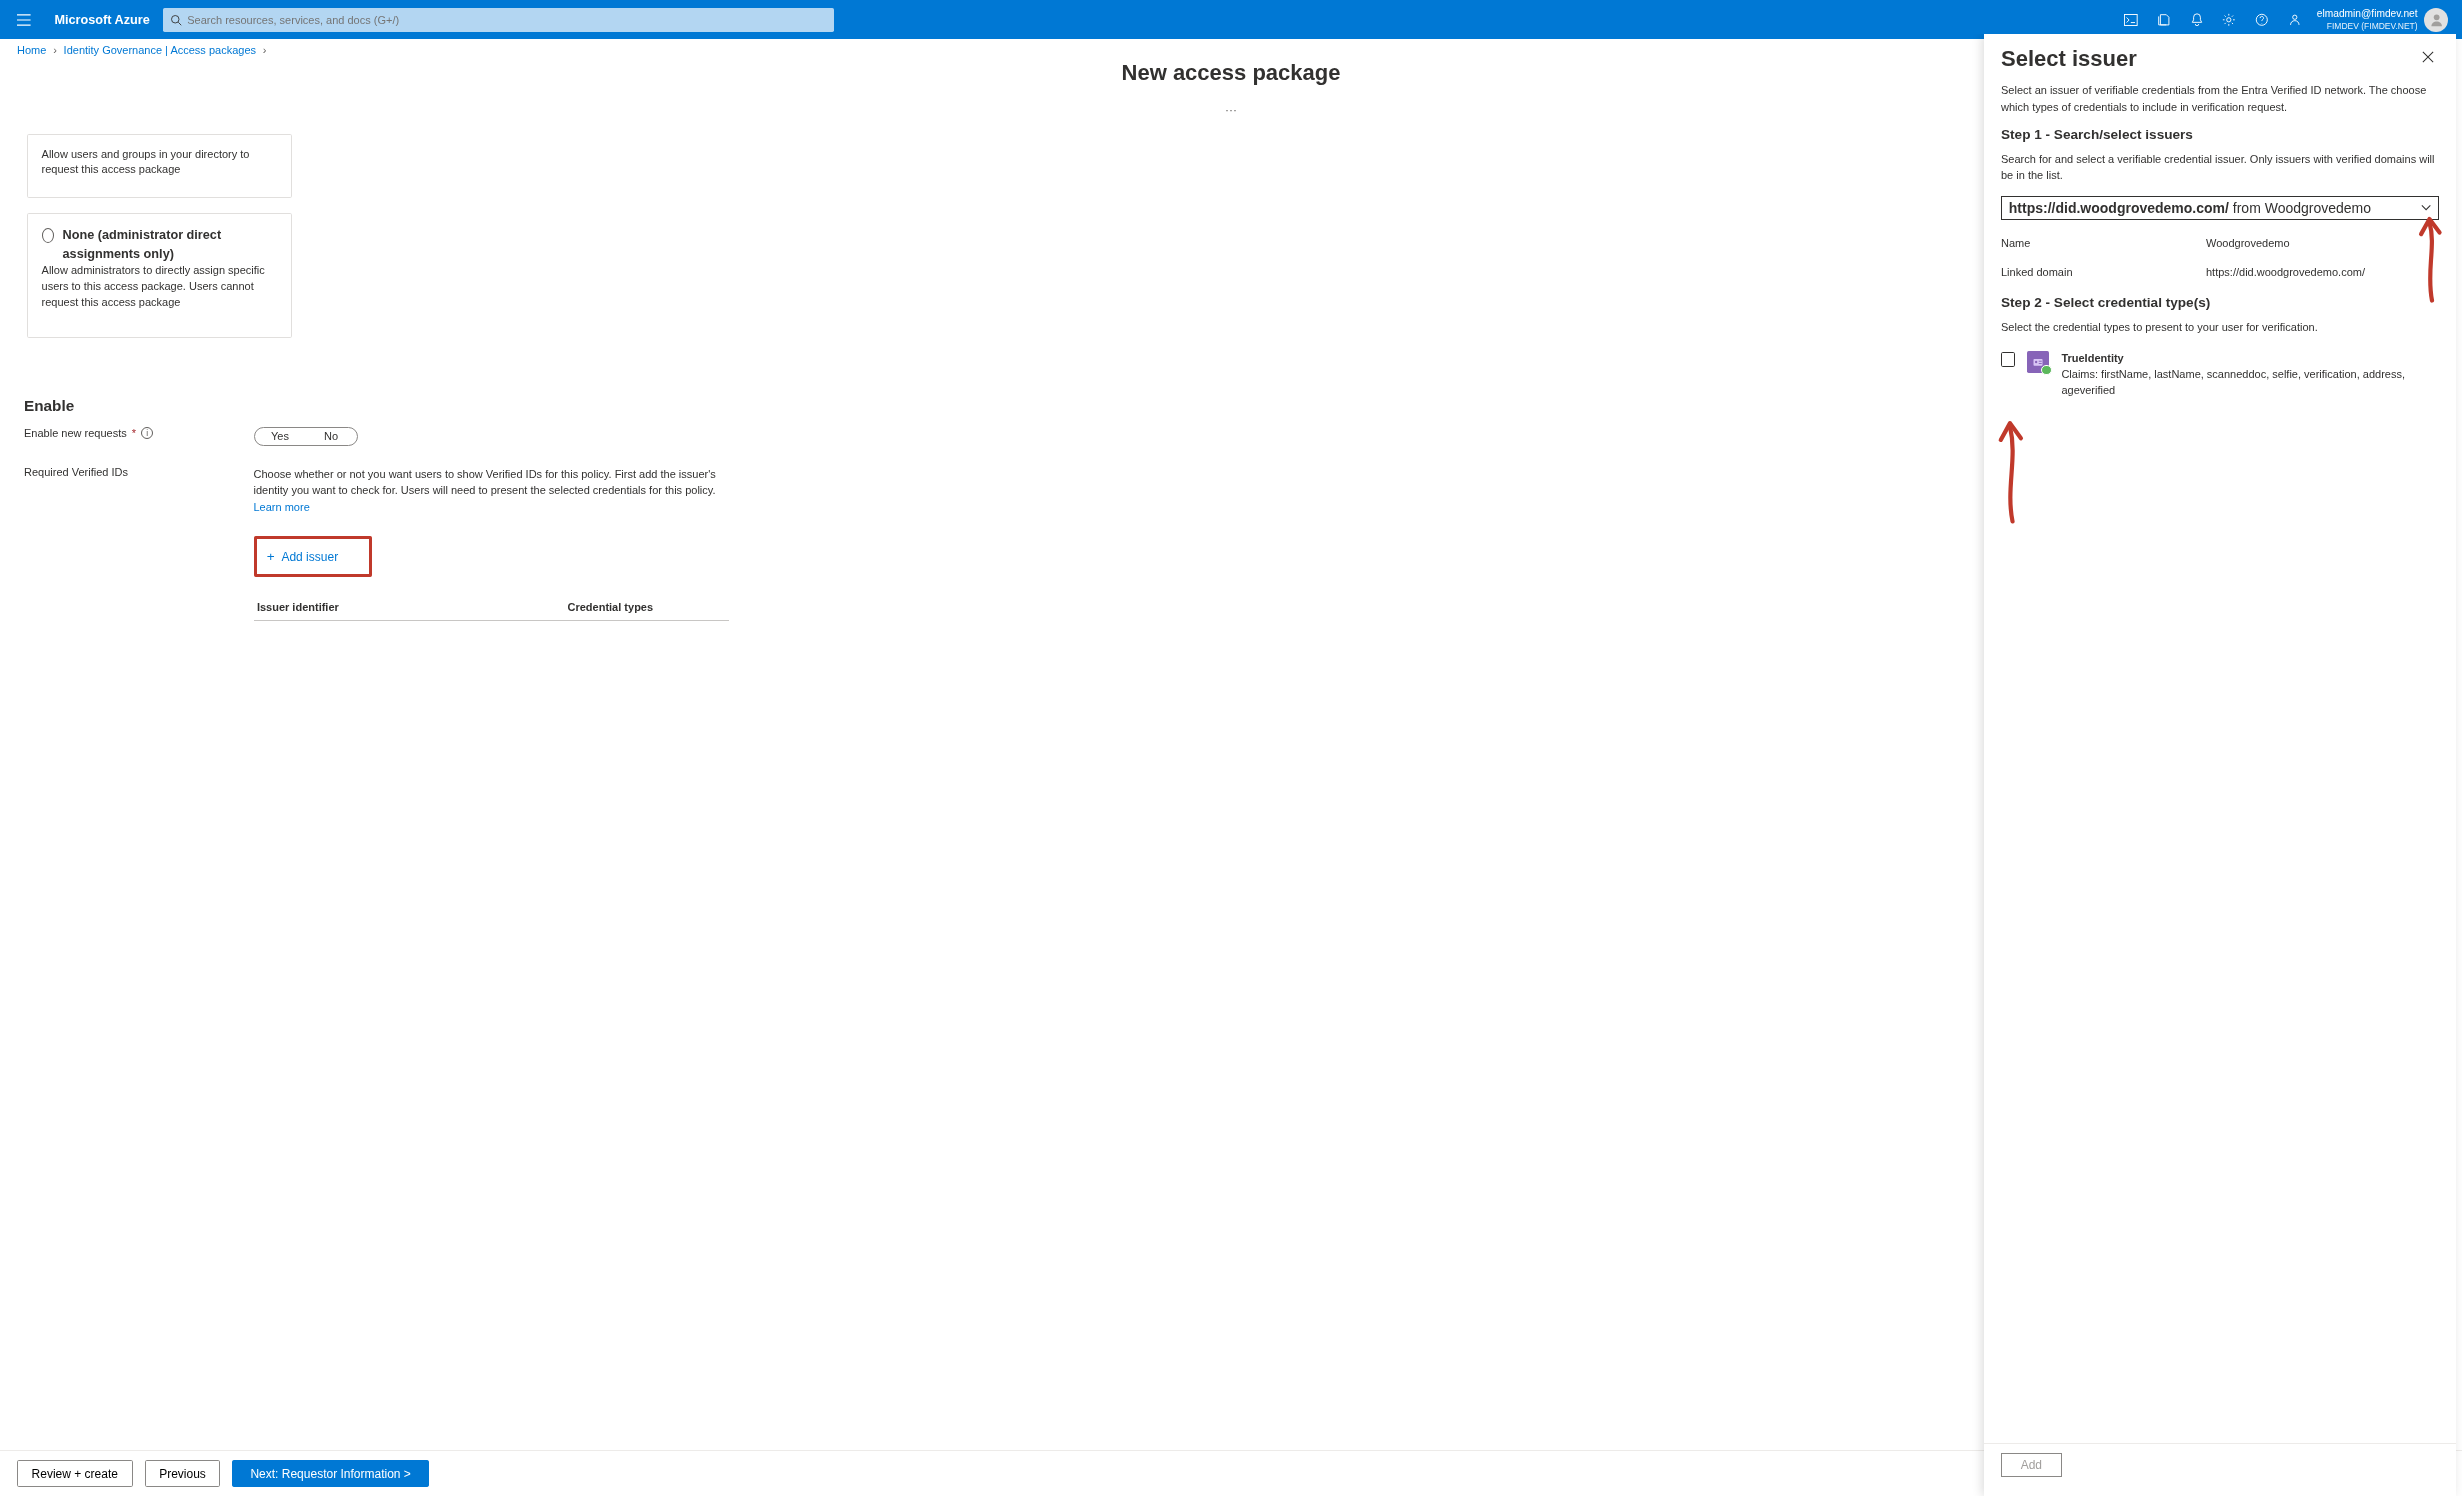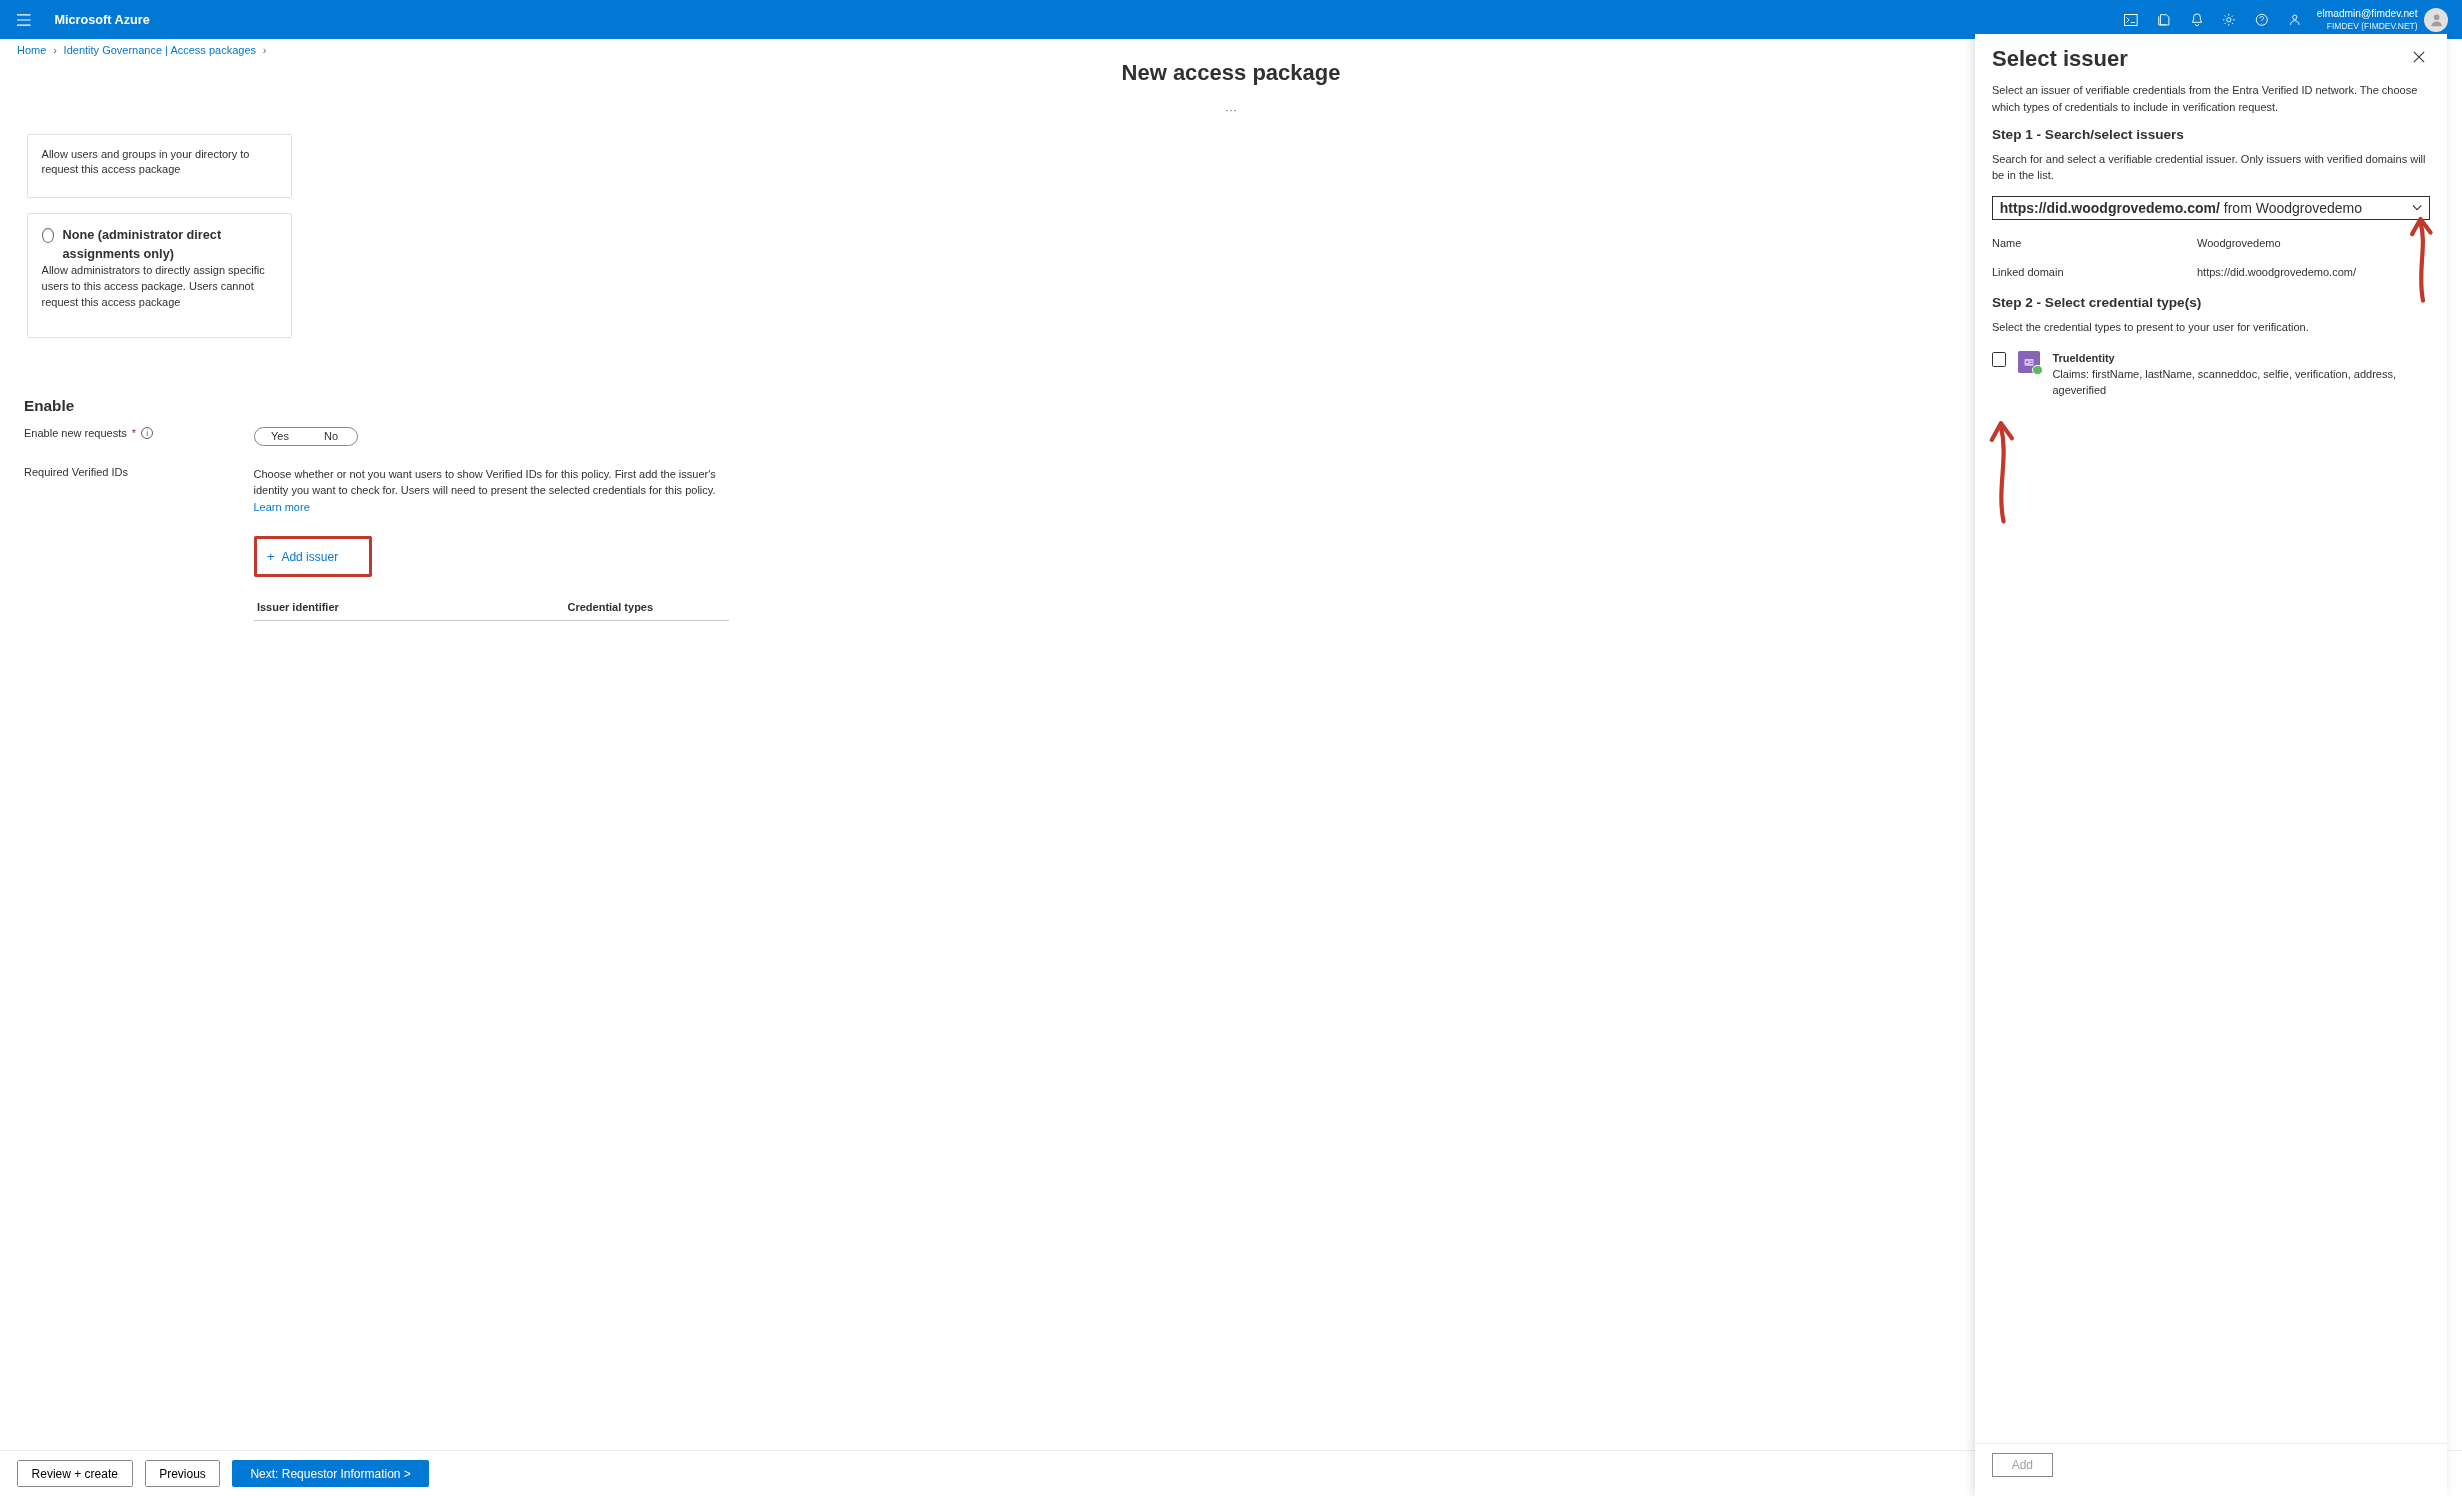--- a/index.html
+++ b/index.html
@@ -65,21 +65,21 @@
     .issuer-table-header div { font-weight: 600; font-size: 11px; }
     .col-iss { flex: 0 0 314px; padding-left: 3.4px; }
     .col-cred { flex: 1; }
 
     
     .bottom-bar { position: absolute; left: 0; right: 0; bottom: 0; height: 46px; border-top: 0.8px solid #edebe9; display: flex; align-items: center; gap: 12px; padding: 0 17px; background: #fff; }
     .btn-default { border: 0.8px solid #8a8886; background: #fff; padding: 5.1px 13.6px; font-size: 12px; cursor: pointer; border-radius: 1.7px; }
     .btn-primary { background: #0078d4; border: 0.8px solid #0078d4; color: #fff; padding: 5.1px 17px; font-size: 12px; cursor: pointer; border-radius: 1.7px; }
 
     
-    .flyout { position: absolute; top: 0; right: 15px; bottom: 0; width: 472px; background: #fff; box-shadow: -2.5px 0 10.2px rgba(0,0,0,0.15); display: flex; flex-direction: column; z-index: 50; }
+    .flyout { position: absolute; top: 0; right: 6px; bottom: 0; width: 472px; background: #fff; box-shadow: -2.5px 0 10.2px rgba(0,0,0,0.15); display: flex; flex-direction: column; z-index: 50; }
     .flyout-header { display: flex; align-items: flex-start; justify-content: space-between; padding: 12px 17px 5.1px 17px; }
     .flyout-title { font-size: 22px; font-weight: 600; }
     .flyout-close { cursor: pointer; padding: 5.1px; }
     .flyout-body { flex: 1; overflow: auto; padding: 5.1px 17px 17px 17px; font-size: 11px; color: #323130; }
     .flyout-body p { line-height: 1.5; margin-bottom: 12px; }
     .step-head { font-size: 13.6px; font-weight: 600; margin: 5.1px 0 8.5px 0; }
 
     .dropdown { border: 0.8px solid #323130; border-radius: 0; padding: 3.4px 25.5px 3.4px 6.8px; position: relative; font-size: 14px; margin-bottom: 17px; cursor: pointer; }
     .dropdown strong { font-weight: 700; }
     .dropdown .chev-down { position: absolute; right: 6.8px; top: 50%; transform: translateY(-50%); }
@@ -107,20 +107,29 @@
 </head>
 <body>
 
 <div class="topbar">
   <div class="hamburger">
     <svg width="13.6" height="12" viewBox="0 0 16 14">
         <path stroke="#fff" stroke-width="1.4" d="M0 1h16M0 7h16M0 13h16"></path>
       </svg>
   </div>
   <div class="brand">Microsoft Azure</div>
+  <div class="search-wrap">
+    <div class="search-box">
+      <svg width="12" height="12" viewBox="0 0 16 16">
+          <circle cx="7" cy="7" r="5" fill="none" stroke="#323130" stroke-width="1.2"></circle>
+          <path d="M11 11l4 4" stroke="#323130" stroke-width="1.2"></path>
+        </svg>
+      <input type="text" style="margin-left: 5.1px;" placeholder="Search resources, services, and docs (G+/)">
+    </div>
+  </div>
   <div class="topbar-spacer"></div>
   <div class="topbar-icons">
     <div class="topbar-icon-btn">
       <svg width="13.6" height="12" viewBox="0 0 16 14">
           <rect x="0.5" y="0.5" width="15" height="13" fill="none" stroke="#fff" stroke-width="1.1"></rect>
           <path d="M3 4l3 3-3 3M8 10h5" stroke="#fff" stroke-width="1.1" fill="none"></path>
         </svg>
     </div>
     <div class="topbar-icon-btn">
       <svg width="13.6" height="13.6" viewBox="0 0 16 16">

